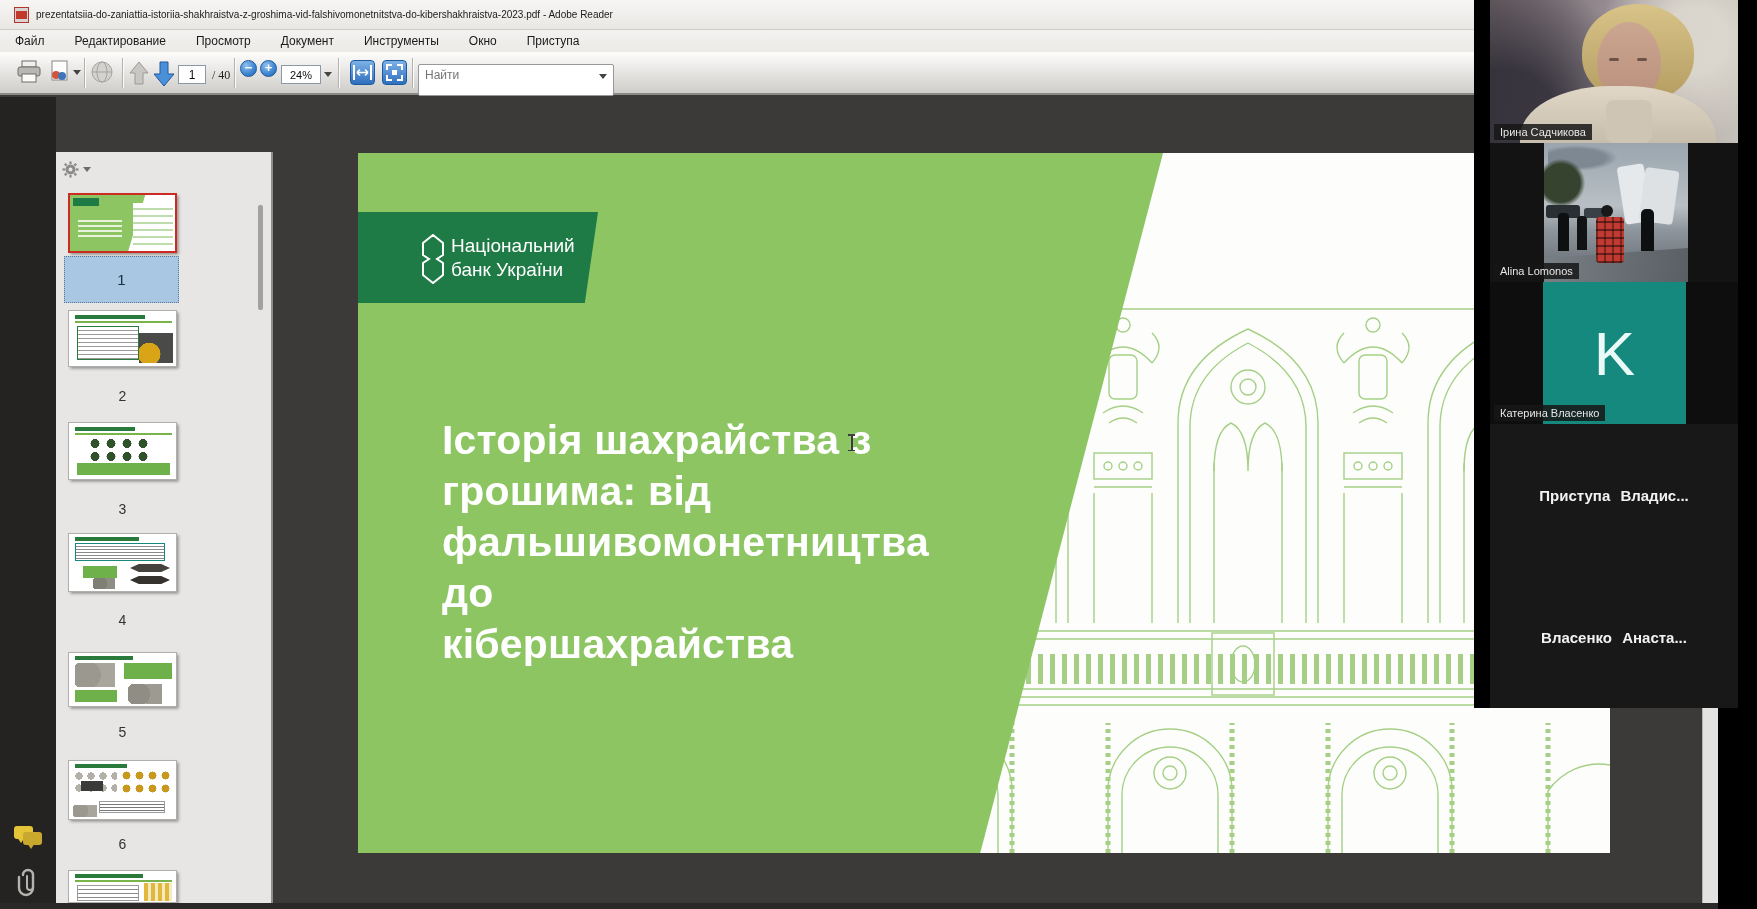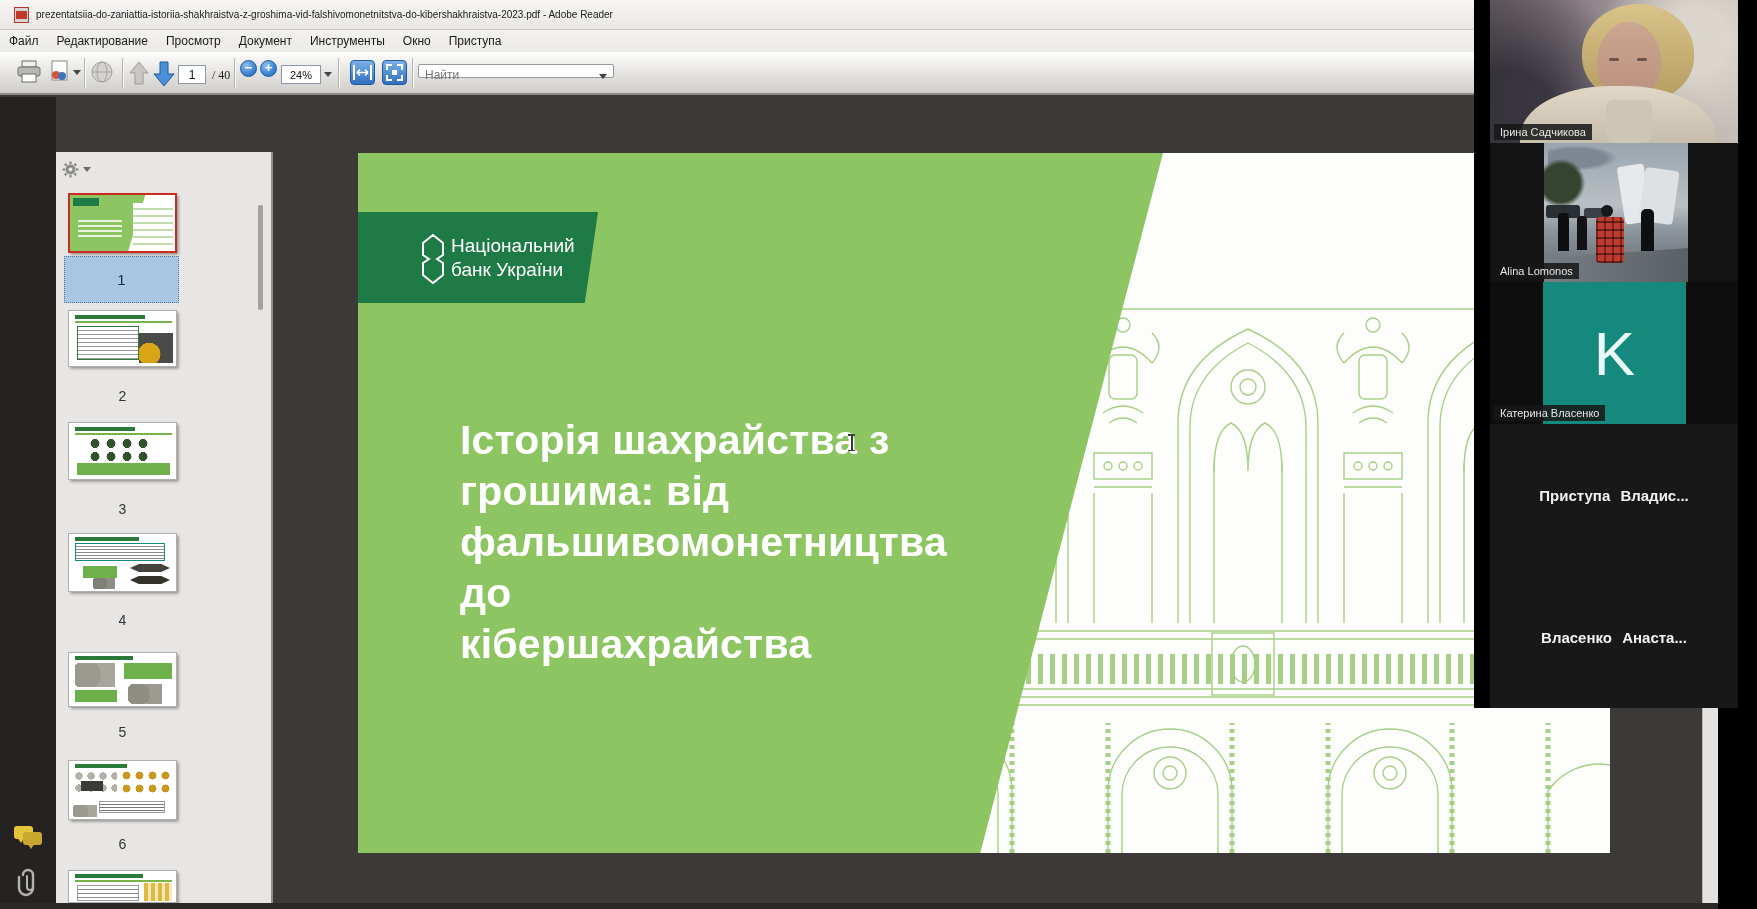--- a/index.html
+++ b/index.html
@@ -13,33 +13,33 @@
 
   #titlebar { position:absolute; left:0; top:0; width:1718px; height:30px;
     background:linear-gradient(#f7f6f4,#e9e7e4); border-bottom:1px solid #cfcdca;
     display:flex; align-items:center; }
   #pdficon { position:absolute; left:14px; top:7px; width:15px; height:16px; background:#d6d5d3; border:1px solid #b4342c; }
   #pdficon::before { content:""; position:absolute; left:1px; top:3px; width:11px; height:8px; background:#c0392b; }
   #titlebar .title-text { margin-left:36px; font-size:10px; color:#1b1b1b; }
 
   #menubar { position:absolute; left:0; top:30px; width:1718px; height:22px;
     background:linear-gradient(#f3f2f0,#eceae7); display:flex; align-items:center; }
-  #menubar .menu-item { font-size:12px; color:#1a1a1a; padding:3px 9px; cursor:default; }
+  #menubar .menu-item { font-size:12px; color:#1a1a1a; padding:3px 15px; cursor:default; }
 
   #toolbar { position:absolute; left:0; top:52px; width:1718px; height:43px;
     background:linear-gradient(#fdfdfc,#dddbd8 70%,#cfcdca); border-bottom:2px solid #8b8987; }
   .tsep { position:absolute; top:6px; width:1px; height:30px; background:#b4b2af; box-shadow:1px 0 0 #fbfbfa; }
   .tbtn { position:absolute; top:8px; display:flex; align-items:center; justify-content:center; }
   .pageinput { position:absolute; left:178px; top:13px; width:28px; height:19px; border:1px solid #8a98a8;
     background:#fff; font-size:12px; text-align:center; color:#111; }
   .pagetotal { position:absolute; left:212px; top:16px; font-size:12px; color:#222;font-family:Liberation Serif, serif; }
   .zoombox { position:absolute; left:281px; top:13px; width:40px; height:19px; border:1px solid #8a98a8; background:#fff;
     font-size:11px; color:#111; display:flex; align-items:center; justify-content:center; }
   .ddarrow { width:0; height:0; border-left:4px solid transparent; border-right:4px solid transparent; border-top:5px solid #444; }
-  .findbox { position:absolute; left:418px; top:12px; width:196px; height:14px; background:#fff; border:1px solid #9a9896; border-radius:2px; }
+  .findbox { position:absolute; left:418px; top:12px; width:196px; height:32px; background:#fff; border:1px solid #9a9896; border-radius:2px; }
   .findbox input { position:absolute; left:6px; top:2px; width:160px; height:16px; border:none; outline:none; font-size:12px; color:#333; background:transparent; }
   .findbox .ddarrow { position:absolute; right:6px; top:9px; }
   .bluecirc { width:17px; height:17px; border-radius:50%; border:1px solid #1d5a9e;
     background:radial-gradient(circle at 35% 30%, #8fc0ec, #3d85d2 60%, #2563a8); color:#fff;
     font-size:13px; line-height:14px; text-align:center; font-weight:bold; }
   .bluesq { width:25px; height:25px; border-radius:4px; border:1px solid #1d5a9e;
     background:linear-gradient(#7db1e6,#2f6fbe); }
 
   
   #iconstrip { position:absolute; left:0; top:97px; width:56px; height:806px; background:#242322; }
@@ -74,21 +74,21 @@
 
   
   #slide { position:absolute; left:83px; top:56px; width:1252px; height:700px; background:#fdfefc; overflow:hidden; }
   #facade { position:absolute; left:500px; top:150px; }
   #greenwedge { position:absolute; left:0; top:0; width:1252px; height:700px; background:#8cc561;
     clip-path:polygon(0 0, 64.3% 0, 49.7% 100%, 0 100%); }
   #banner { position:absolute; left:0; top:59px; width:240px; height:91px; background:#1e7b46;
     clip-path:polygon(0 0, 100% 0, 94.5% 100%, 0 100%); }
   #nbu-logo { position:absolute; left:64px; top:22px; }
   #banner .bank-name { position:absolute; left:93px; top:22px; font-size:19px; line-height:24px; color:#fff; }
-  #slide-title { position:absolute; left:102px; top:262px; width:470px; font-size:41px; line-height:51px;
+  #slide-title { position:absolute; left:84px; top:262px; width:470px; font-size:41px; line-height:51px;
     font-weight:bold; color:#fff; letter-spacing:.2px; }
   #cursor { position:absolute; left:489px; top:281px; width:9px; height:17px; }
   #cursor .v { position:absolute; left:4px; top:0; width:1.5px; height:17px; background:#3a3a3a; box-shadow:0 0 1px #fff; }
   #cursor .h { position:absolute; width:7px; height:1.5px; background:#3a3a3a; left:1px; }
 
   
   #vstrip { position:absolute; left:1474px; top:0; width:283px; height:708px; background:#000; }
   .vrow { position:absolute; left:16px; width:248px; background:#181818; overflow:hidden; }
   .plabel { position:absolute; left:4px; bottom:3px; background:rgba(22,22,22,.85); color:#e6e6e6;
     font-size:11px; padding:2px 6px; white-space:nowrap; }

